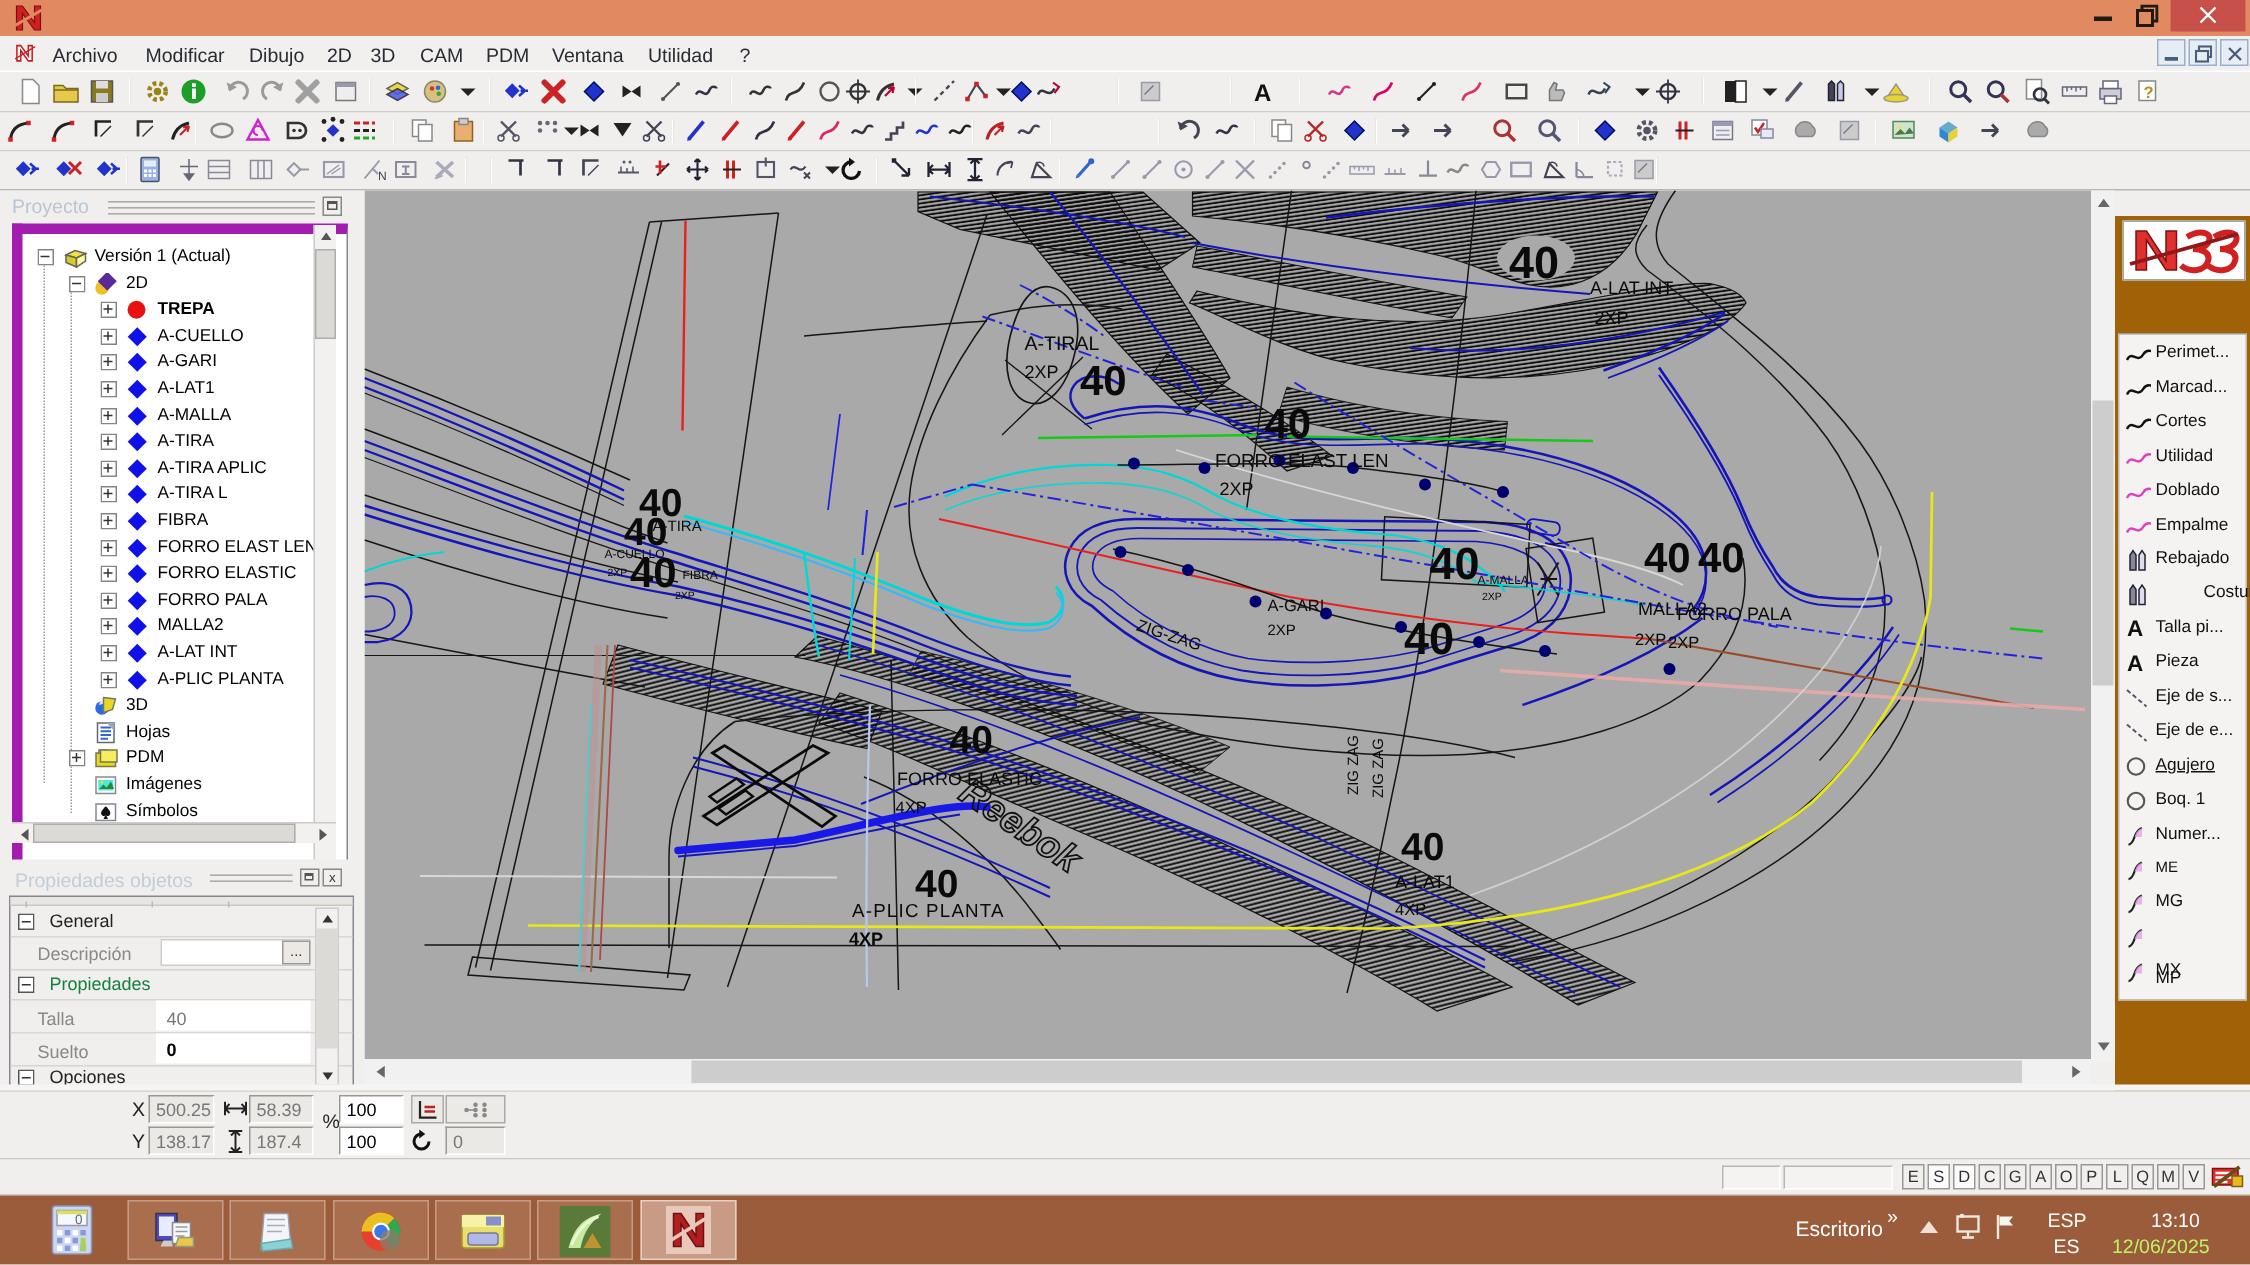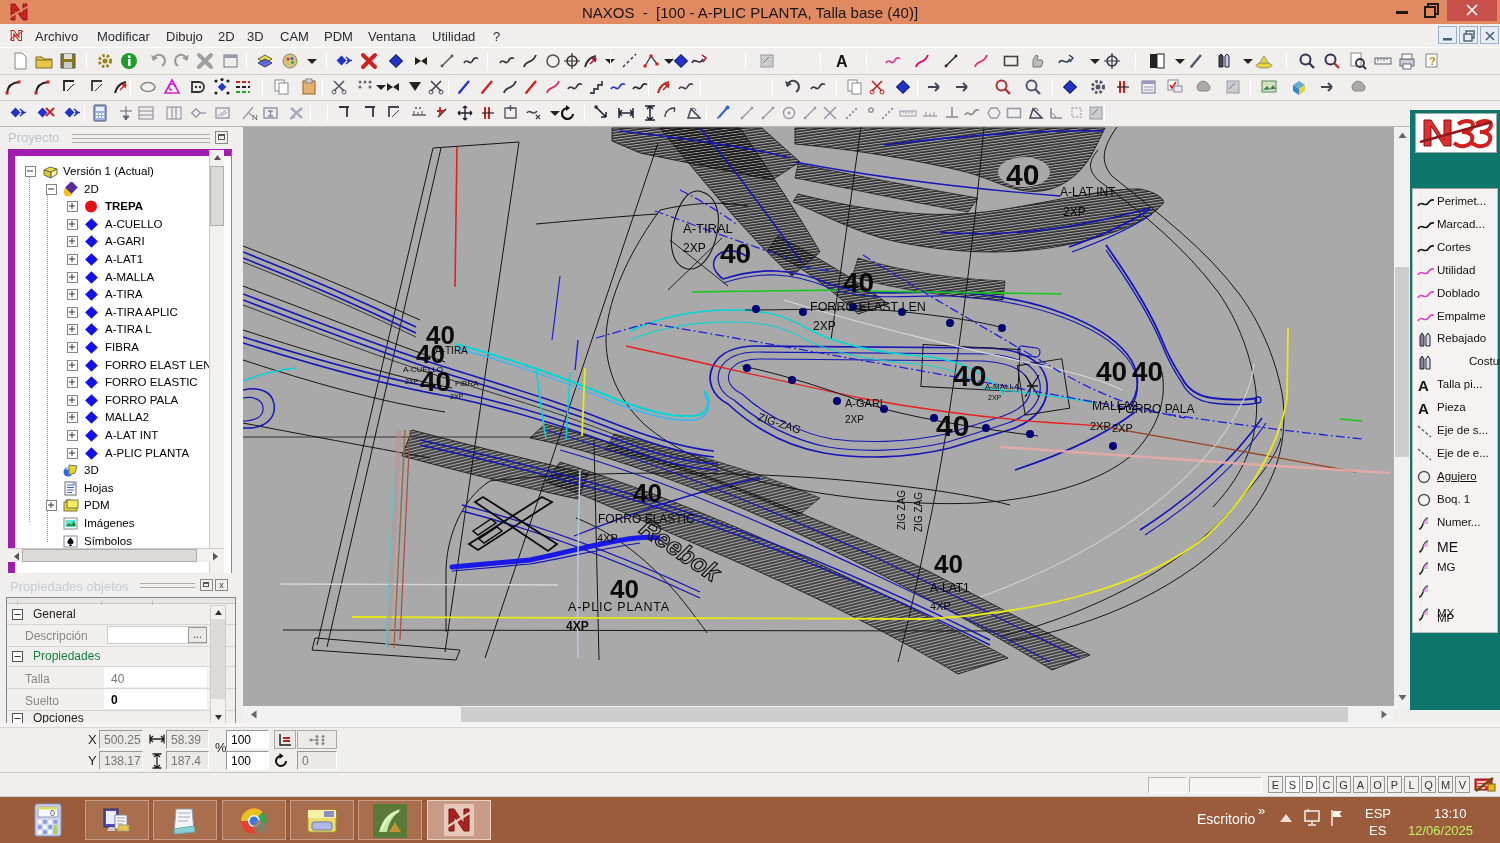--- a/index.html
+++ b/index.html
@@ -6,21 +6,20 @@
 #app{position:relative;width:1500px;height:843px;background:#f0efee;}
 .abs{position:absolute;}
 .sep{position:absolute;width:1px;background:#a8a6a2;border-right:1px solid #fff;top:4px;bottom:4px;}
 </style></head><body>
 <div id="app">
 <div class="abs" style="left:0;top:0;width:1500px;height:24px;background:#e18a62;">
 <svg class="abs" style="left:9px;top:2px" width="22" height="20" viewBox="0 0 22 20">
         <path d="M2 18 L2 2 L6 2 L14 13 L14 2 L18 2 L18 18 L14 18 L6 7 L6 18 Z" fill="#d21f1f" stroke="#7a1010" stroke-width="0.8"></path>
         <path d="M1 15 L20 4" stroke="#e18a62" stroke-width="2"></path>
       </svg>
-<div class="abs" style="left:0;right:0;top:4px;text-align:center;font-size:15px;color:#1c1612;">NAXOS&nbsp; -&nbsp; [100 - A-PLIC PLANTA, Talla base (40)]</div>
 <div class="abs" style="left:1396px;top:11px;width:12px;height:3px;background:#201a14;"></div>
 <svg class="abs" style="left:1424px;top:3px" width="15" height="15">
         <rect x="4" y="1" width="10" height="10" fill="none" stroke="#201a14" stroke-width="2"></rect>
         <rect x="1" y="4" width="10" height="10" fill="#e18a62" stroke="#201a14" stroke-width="2"></rect>
       </svg>
 <div class="abs" style="left:1447px;top:0;width:50px;height:21px;background:#c8504a;">
         <svg class="abs" style="left:19px;top:4px" width="12" height="12">
           <path d="M1 1 L11 11 M11 1 L1 11" stroke="#fff" stroke-width="1.6"></path>
         </svg>
       </div>
@@ -923,21 +922,21 @@
           <svg class="abs" style="left:3px;top:3px" width="9" height="8">
             <path d="M4.5 1 L8 6 H1z" fill="#333"></path>
           </svg>
           <svg class="abs" style="left:3px;top:107px" width="9" height="8">
             <path d="M4.5 7 L8 2 H1z" fill="#333"></path>
           </svg>
           <div class="abs" style="left:0px;top:13px;width:14px;height:80px;background:#dcdad6;"></div>
         </div>
       </div>
     </div>
-<div class="abs" style="left:1410px;top:110px;width:90px;height:600px;background:#0f766e;">
+<div class="abs" style="left:1410px;top:144px;width:90px;height:600px;background:#a16207;">
       <div class="abs" style="left:5px;top:3px;width:82px;height:40px;background:#fff;border:1px solid #9aa;">
         <svg class="abs" style="left:2px;top:2px" width="76" height="34" viewBox="0 0 76 34">
 <path d="M6 30 L6 4 L13 4 L26 24 L26 4 L33 4 L33 30 L26 30 L13 10 L13 30 Z" fill="#e03030" stroke="#801010" stroke-width="1"></path>
 <path d="M40 8 C50 2 58 6 54 12 C52 15 47 16 44 16 C49 16 56 18 54 24 C52 31 42 32 36 27" fill="none" stroke="#d02020" stroke-width="4"></path>
 <path d="M58 8 C68 2 76 6 72 12 C70 15 65 16 62 16 C67 16 74 18 72 24 C70 31 60 32 54 27" fill="none" stroke="#d02020" stroke-width="4"></path>
 <path d="M2 26 L74 6" stroke="#901818" stroke-width="2.5"></path>
 </svg>
       </div>
       <div class="abs" style="left:2px;top:78px;width:86px;height:445px;background:#f4f3f2;border:1px solid #bbb;border-top:1px solid #999;"></div>
       <svg class="abs" style="left:7px;top:86.0px" width="18" height="14" viewBox="0 0 18 14">
@@ -996,21 +995,21 @@
       <div class="abs" style="left:27px;top:382.7px;font-size:11.5px;color:#111;white-space:nowrap;">Boq. 1</div>
       <svg class="abs" style="left:7px;top:405.59999999999997px" width="16" height="15" viewBox="0 0 16 15">
         <path d="M2 13 C4 13 5 11 6 8 C7 5 8 3 11 2" fill="none" stroke="#222" stroke-width="1.5"></path>
         <path d="M6 8 C7 5 8 3 11 2 L11 8z" fill="#e8a0e8" opacity="0.8"></path>
       </svg>
       <div class="abs" style="left:27px;top:405.59999999999997px;font-size:11.5px;color:#111;white-space:nowrap;">Numer...</div>
       <svg class="abs" style="left:7px;top:428.5px" width="16" height="15" viewBox="0 0 16 15">
         <path d="M2 13 C4 13 5 11 6 8 C7 5 8 3 11 2" fill="none" stroke="#222" stroke-width="1.5"></path>
         <path d="M6 8 C7 5 8 3 11 2 L11 8z" fill="#e8a0e8" opacity="0.8"></path>
       </svg>
-      <div class="abs" style="left:27px;top:428.5px;font-size:14px;color:#111;white-space:nowrap;">ME</div>
+      <div class="abs" style="left:27px;top:428.5px;font-size:10px;color:#111;white-space:nowrap;">ME</div>
       <svg class="abs" style="left:7px;top:451.4px" width="16" height="15" viewBox="0 0 16 15">
         <path d="M2 13 C4 13 5 11 6 8 C7 5 8 3 11 2" fill="none" stroke="#222" stroke-width="1.5"></path>
         <path d="M6 8 C7 5 8 3 11 2 L11 8z" fill="#e8a0e8" opacity="0.8"></path>
       </svg>
       <div class="abs" style="left:27px;top:451.4px;font-size:11.5px;color:#111;white-space:nowrap;">MG</div>
       <svg class="abs" style="left:7px;top:474.29999999999995px" width="16" height="15" viewBox="0 0 16 15">
         <path d="M2 13 C4 13 5 11 6 8 C7 5 8 3 11 2" fill="none" stroke="#222" stroke-width="1.5"></path>
         <path d="M6 8 C7 5 8 3 11 2 L11 8z" fill="#e8a0e8" opacity="0.8"></path>
       </svg>
       <div class="abs" style="left:27px;top:474.29999999999995px;font-size:11.5px;color:#111;white-space:nowrap;margin-top:28px;">MP</div>

